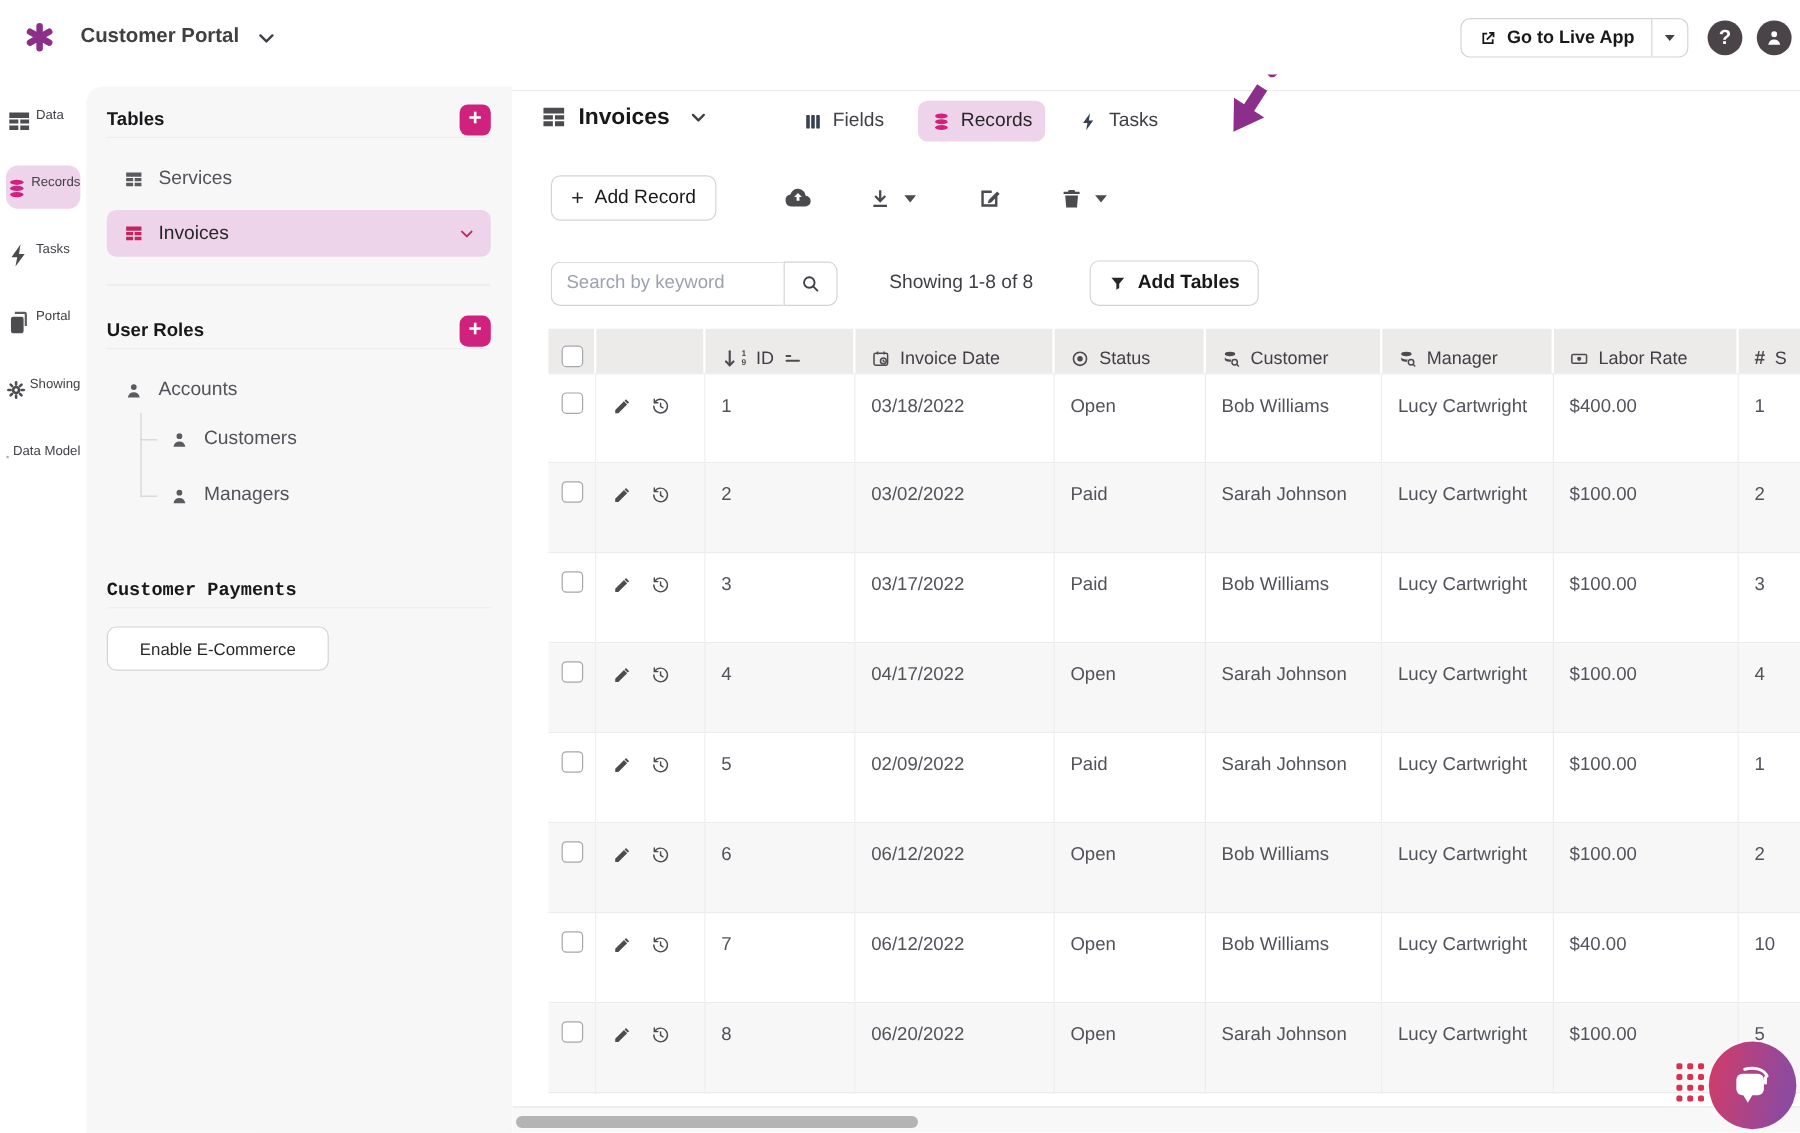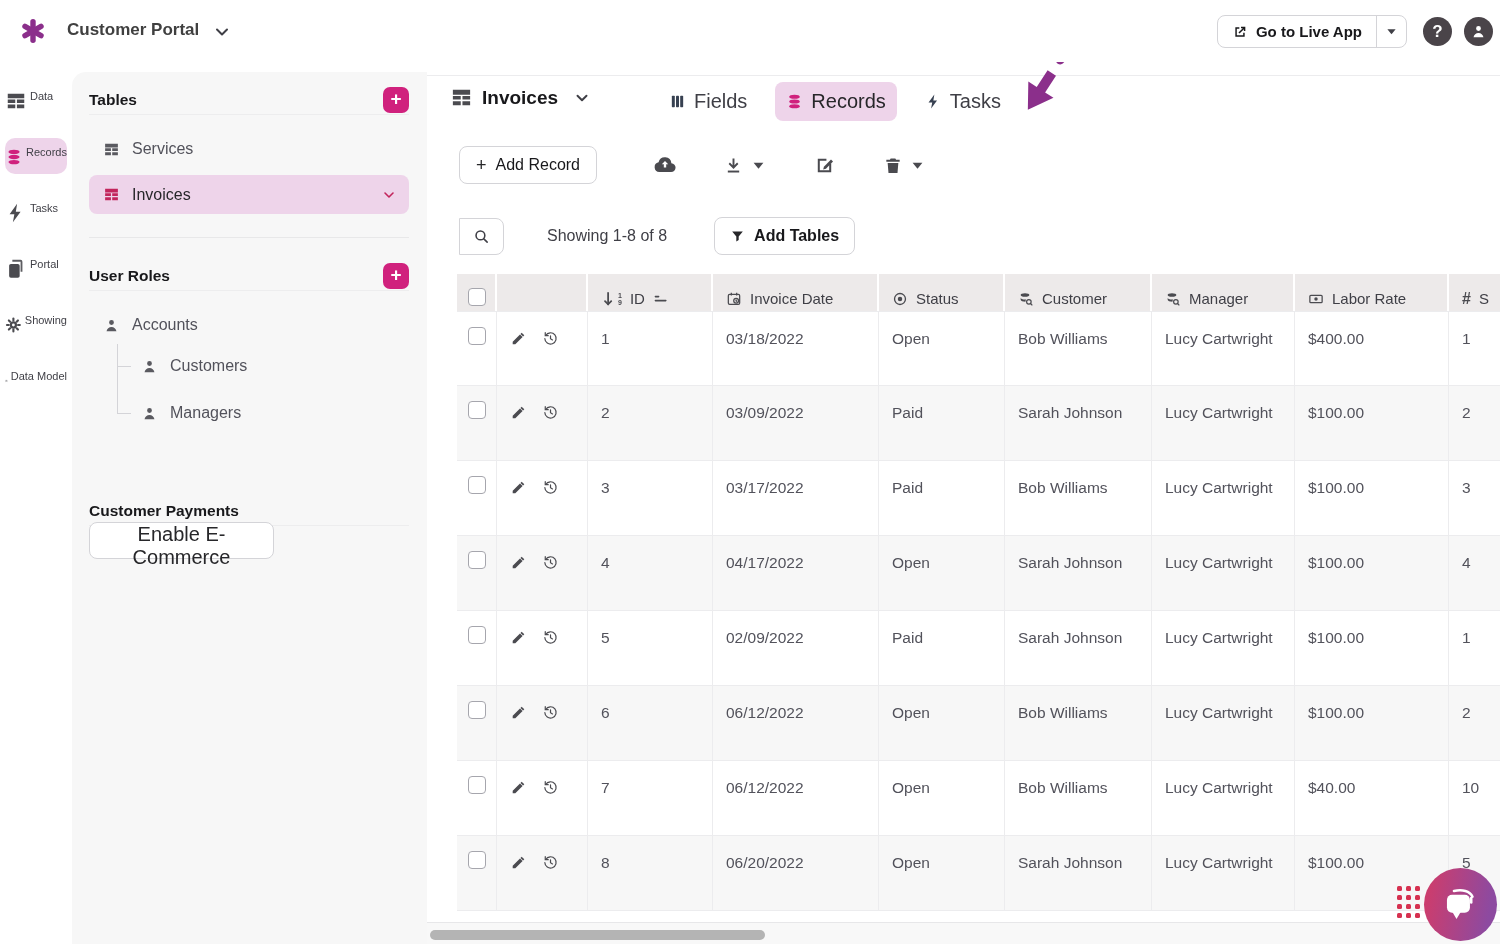--- a/index.html
+++ b/index.html
@@ -31,31 +31,31 @@
   .side-header { position:absolute; left:17px; right:18px; height:30px; display:flex; align-items:center; justify-content:space-between; border-bottom:1px solid #ededee; }
   .side-header .ht { font-size:15.5px; font-weight:bold; color:#18181b; }
   .plus-btn { width:26px; height:26px; border-radius:7px; background:#d0217d; color:#fff; font-size:19px; line-height:23px; text-align:center; cursor:pointer; font-weight:bold; }
   .side-item { position:absolute; left:17px; right:18px; height:40px; display:flex; align-items:center; gap:12px; padding-left:14px; font-size:16px; color:#52525b; cursor:pointer; border-radius:8px; }
   .side-item svg { width:17px; height:17px; color:#5a5a60; flex:none; }
   .side-item.selected { background:#eed4ea; color:#27272a; }
   .side-item.selected svg { color:#c2255c; }
   .side-item .chev { margin-left:auto; margin-right:12px; width:16px; height:16px; color:#3f3f46; }
   #side-divider { position:absolute; left:17px; right:18px; top:165px; border-top:1px solid #e8e8e9; }
   .tree-line { position:absolute; background:#d4d4d8; }
-  #enable-btn { position:absolute; left:17px; top:450px; width:185px; height:37px; background:#fff; border:1px solid #d4d4d8; border-radius:8px; font-size:20px; color:#27272a; font-family:inherit; cursor:pointer; }
+  #enable-btn { position:absolute; left:17px; top:450px; width:185px; height:37px; background:#fff; border:1px solid #d4d4d8; border-radius:8px; font-size:14px; color:#27272a; font-family:inherit; cursor:pointer; }
 
   
   #main { position:absolute; left:427px; top:62px; right:0; bottom:0; background:#fff; overflow:hidden; }
   #main-topline { position:absolute; left:0; right:0; top:13px; border-top:1px solid #ececee; }
   #entity { position:absolute; left:23px; top:24px; display:flex; align-items:center; gap:9px; cursor:pointer; }
   #entity svg.tbl { width:23px; height:23px; color:#4b4b50; }
   #entity .name { font-size:19px; font-weight:bold; color:#18181b; }
   #entity .chev { width:18px; height:18px; color:#3f3f46; margin-left:6px; }
   #obj-tabs { position:absolute; left:231px; top:20px; height:38px; display:flex; align-items:center; gap:17px; }
-  .obj-tab { display:flex; align-items:center; gap:8px; font-size:20px; color:#3f3f46; padding:8px 11px; border-radius:8px; cursor:pointer; }
+  .obj-tab { display:flex; align-items:center; gap:8px; font-size:16px; color:#3f3f46; padding:8px 11px; border-radius:8px; cursor:pointer; }
   .obj-tab svg { width:17px; height:17px; color:#374151; }
   .obj-tab.active { background:#eed4ea; color:#27272a; }
   .obj-tab.active svg { color:#d0217d; }
   #annot-arrow { position:absolute; left:348px; top:-60px; width:80px; height:104px; pointer-events:none; z-index:9; }
 
   #toolbar { position:absolute; left:32px; top:84px; height:38px; display:flex; align-items:center; }
   #add-record { height:38px; display:flex; align-items:center; gap:9px; padding:0 16px; border:1px solid #d4d4d8; border-radius:8px; background:#fff; font-size:16px; color:#18181b; font-family:inherit; cursor:pointer; }
   #add-record .plus { font-size:18px; color:#27272a; }
   .tool-icon { color:#4a4a4f; cursor:pointer; display:flex; align-items:center; }
   .tool-caret { width:13px; height:13px; color:#4a4a4f; margin-left:8px; cursor:pointer; }
@@ -250,21 +250,21 @@
       </svg>
     <span>Managers</span>
   </div>
   <div class="side-item" style="top:274px; left:55px;">
     <svg viewBox="0 0 24 24" fill="currentColor">
         <path d="M12 11.2a3.4 3.4 0 1 0 0-6.8 3.4 3.4 0 0 0 0 6.8zm-7 9c.7-4 3.4-6.2 7-6.2s6.3 2.2 7 6.2z"></path>
       </svg>
     <span>Customers</span>
   </div>
 
-  <div class="side-header" style="top:424px; border-bottom:1px solid #ededee;">
+  <div class="side-header" style="top:405px; border-bottom:1px solid #ededee;font-family:Liberation Mono, monospace;">
     <span class="ht">Customer Payments</span>
   </div>
   <button id="enable-btn">Enable E-Commerce</button>
 </div>
 
 <div id="main">
   <div id="main-topline"></div>
 
   <div id="entity">
     <svg class="tbl" viewBox="0 0 24 24" fill="currentColor">
@@ -339,20 +339,21 @@
       <svg width="20" height="21" viewBox="0 0 24 24" fill="currentColor">
           <path d="M9.2 3.5h5.6l.9 1.7H20v2.2H4V5.2h4.3zM5.6 9h12.8l-1 12H6.6z"></path>
         </svg>
     </span>
     <svg class="tool-caret" viewBox="0 0 12 12" fill="currentColor">
         <path d="M1.5 3.5h9L6 9z"></path>
       </svg>
   </div>
 
   <div id="search-row">
+    <input id="search-input" type="text" placeholder="Search by keyword" style="">
     <button id="search-btn">
       <svg width="17" height="17" viewBox="0 0 24 24" fill="none" stroke="currentColor" stroke-width="2.2" stroke-linecap="round">
           <circle cx="10.5" cy="10.5" r="6.2"></circle>
           <line x1="15.3" y1="15.3" x2="20" y2="20"></line>
         </svg>
     </button>
     <span id="showing">Showing 1-8 of 8</span>
     <button id="add-filters">
       <svg viewBox="0 0 24 24" fill="currentColor">
           <path d="M3.5 4h17l-6.6 7.8v5.7l-3.8 2.3v-8z"></path>
@@ -494,21 +495,21 @@
                   <path d="M14.1 6.2l3.7 3.7L7.5 20.2H3.8v-3.7zM16.5 3.8l3.7 3.7-1.7 1.7-3.7-3.7z"></path>
                 </svg>
       <svg viewBox="0 0 24 24" fill="none" stroke="currentColor" stroke-width="1.7" stroke-linecap="round">
                   <path d="M5.2 7.7A8 8 0 1 1 4 12"></path>
                   <path d="M4.6 3.8v4.2h4.2" fill="none"></path>
                   <path d="M12 8.4v4l2.8 1.7"></path>
                 </svg>
     </span>
             </td>
     <td class="c-id">2</td>
-    <td>03/09/2022</td>
+    <td>03/02/2022</td>
     <td>Paid</td>
     <td>Sarah Johnson</td>
     <td>Lucy Cartwright</td>
     <td>$100.00</td>
     <td>2</td>
   </tr>
           <tr>
     <td class="c-check"><span class="checkbox"></span></td>
     <td class="c-actions">
               <span class="acts">

